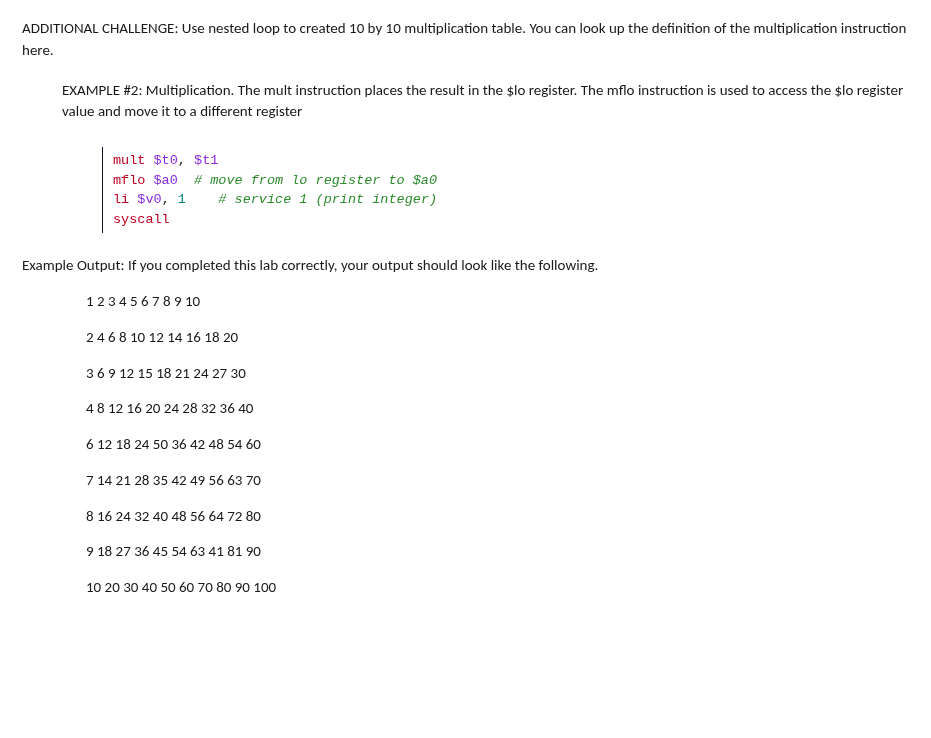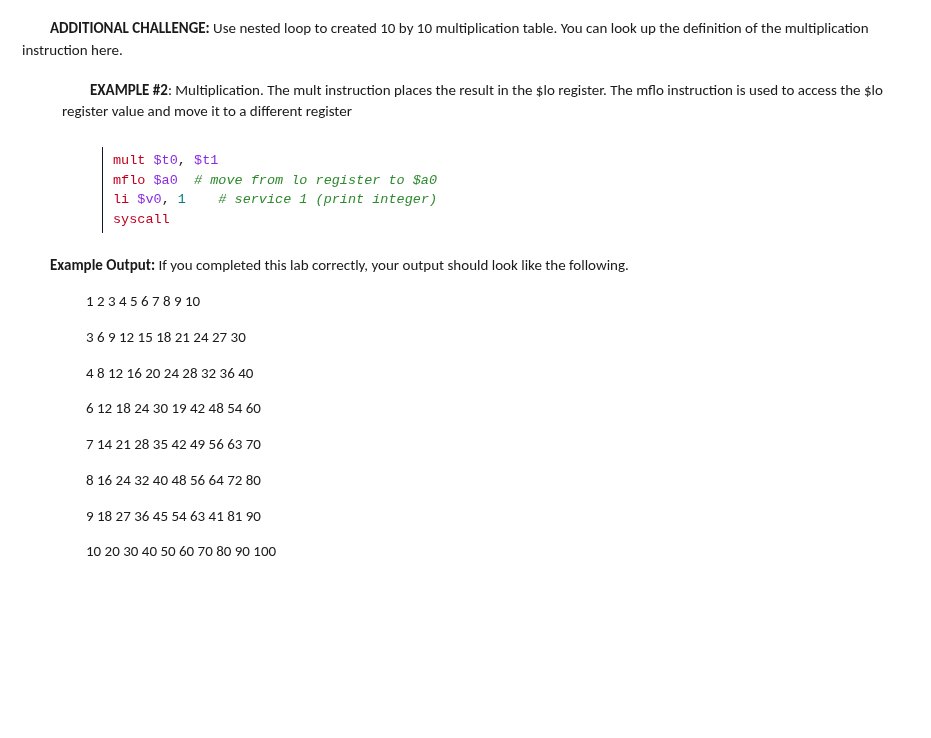--- a/index.html
+++ b/index.html
@@ -26,21 +26,21 @@
       border-left: 1px solid #0f172a;
       padding: 4px 0 4px 10px;
       margin: 10px 0 10px 80px;
       line-height: 1.45;
       white-space: pre;
     }
     .kw-red { color: #c00020; }
     .reg-purple { color: #8a2be2; }
     .num-teal { color: #008080; }
     .comment-green { color: #2e8b2e; font-style: italic; }
-    .bold { font-weight: bold; margin-left: 28px; }
+    .bold { font-weight: normal; }
     .output-heading {
       margin-top: 22px;
       margin-bottom: 6px;
     }
     .output-indent {
       margin-left: 64px;
     }
     .output-row {
       margin: 14px 0;
     }
@@ -60,20 +60,21 @@
 <span class="kw-red">mflo </span><span class="reg-purple">$a0</span><span>  </span><span class="comment-green"># move from lo register to $a0</span>
 <span class="kw-red">li </span><span class="reg-purple">$v0</span><span>, </span><span class="num-teal">1</span><span>    </span><span class="comment-green"># service 1 (print integer)</span>
 <span class="kw-red">syscall</span></div>
 
 <div class="output-heading">
   <span class="bold">Example Output:</span><span> If you completed this lab correctly, your output should look like the following.</span>
 </div>
 
 <div class="output-indent">
   <div class="output-row">1 2 3 4 5 6 7 8 9 10</div>
+  <div class="output-row">2 4 6 8 10 12 14 16 18 20</div>
   <div class="output-row">3 6 9 12 15 18 21 24 27 30</div>
   <div class="output-row">4 8 12 16 20 24 28 32 36 40</div>
-  <div class="output-row">6 12 18 24 30 19 42 48 54 60</div>
+  <div class="output-row">6 12 18 24 50 36 42 48 54 60</div>
   <div class="output-row">7 14 21 28 35 42 49 56 63 70</div>
   <div class="output-row">8 16 24 32 40 48 56 64 72 80</div>
   <div class="output-row">9 18 27 36 45 54 63 41 81 90</div>
   <div class="output-row">10 20 30 40 50 60 70 80 90 100</div>
 </div>
 
 </body></html>

